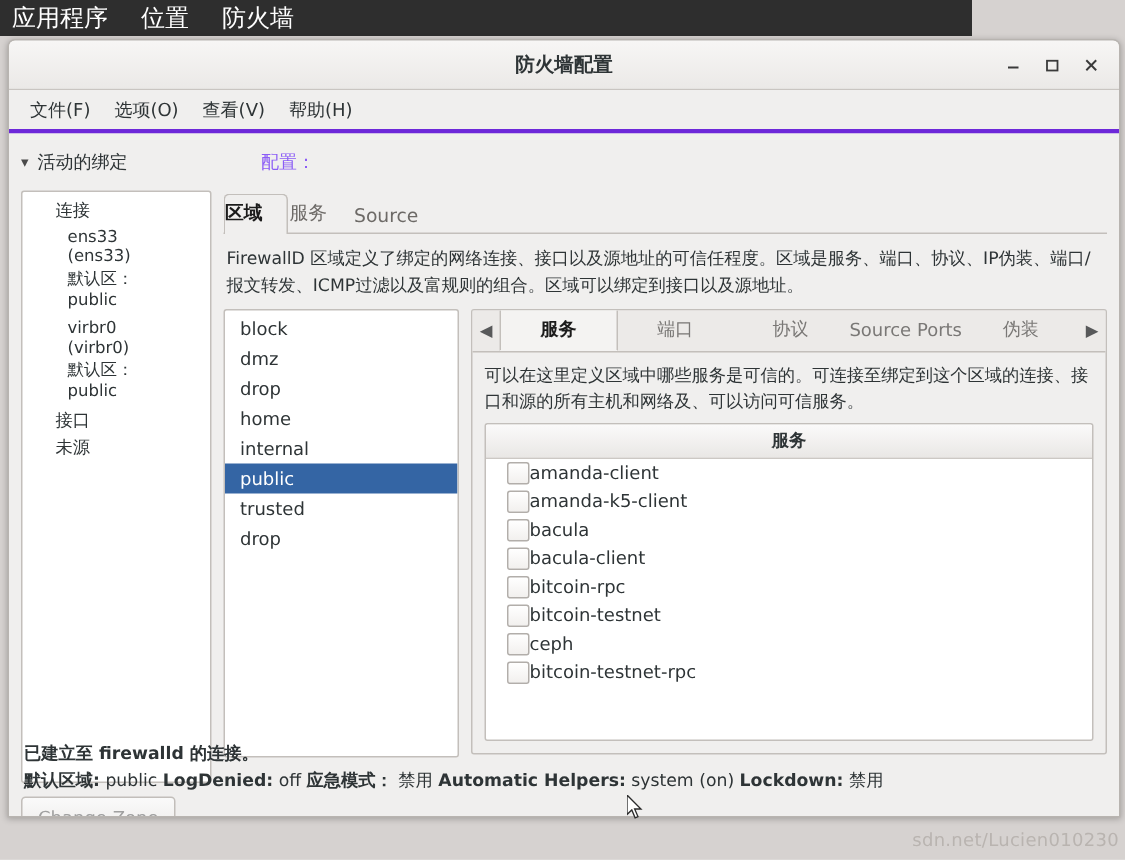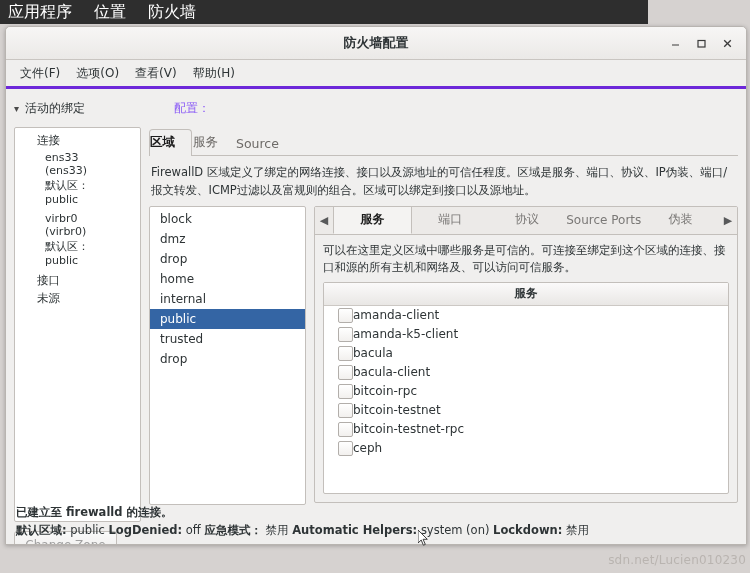--- a/index.html
+++ b/index.html
@@ -338,21 +338,21 @@
     width: 740px;
     font-size: 11.5px;
   }
   .status-line1 {
     padding: 4px 10px 2px 10px;
     color: #2e3436;
     font-size: 11.5px;
     font-weight: bold;
   }
   .status-line2 {
-    padding: 1px 10px 6px 10px;
+    padding: 1px 10px 16px 10px;
     color: #2e3436;
     font-size: 11.5px;
     white-space: nowrap;
   }
   .status-line2 b { font-weight: bold; }
 
   .watermark {
     position: absolute;
     right: 4px;
     bottom: 6px;
@@ -489,25 +489,25 @@
             <div class="svc-row">
               <span class="cbox"></span>
               <span>bitcoin-rpc</span>
             </div>
             <div class="svc-row">
               <span class="cbox"></span>
               <span>bitcoin-testnet</span>
             </div>
             <div class="svc-row">
               <span class="cbox"></span>
+              <span>ceph</span>
+            </div>
+            <div class="svc-row">
+              <span class="cbox"></span>
               <span>bitcoin-testnet-rpc</span>
-            </div>
-            <div class="svc-row">
-              <span class="cbox"></span>
-              <span>ceph</span>
             </div>
           </div>
         </div>
 
       </div>
     </div>
   </div>
 
   <div class="statusbar">
     <div class="status-line1">已建立至 firewalld 的连接。</div>

